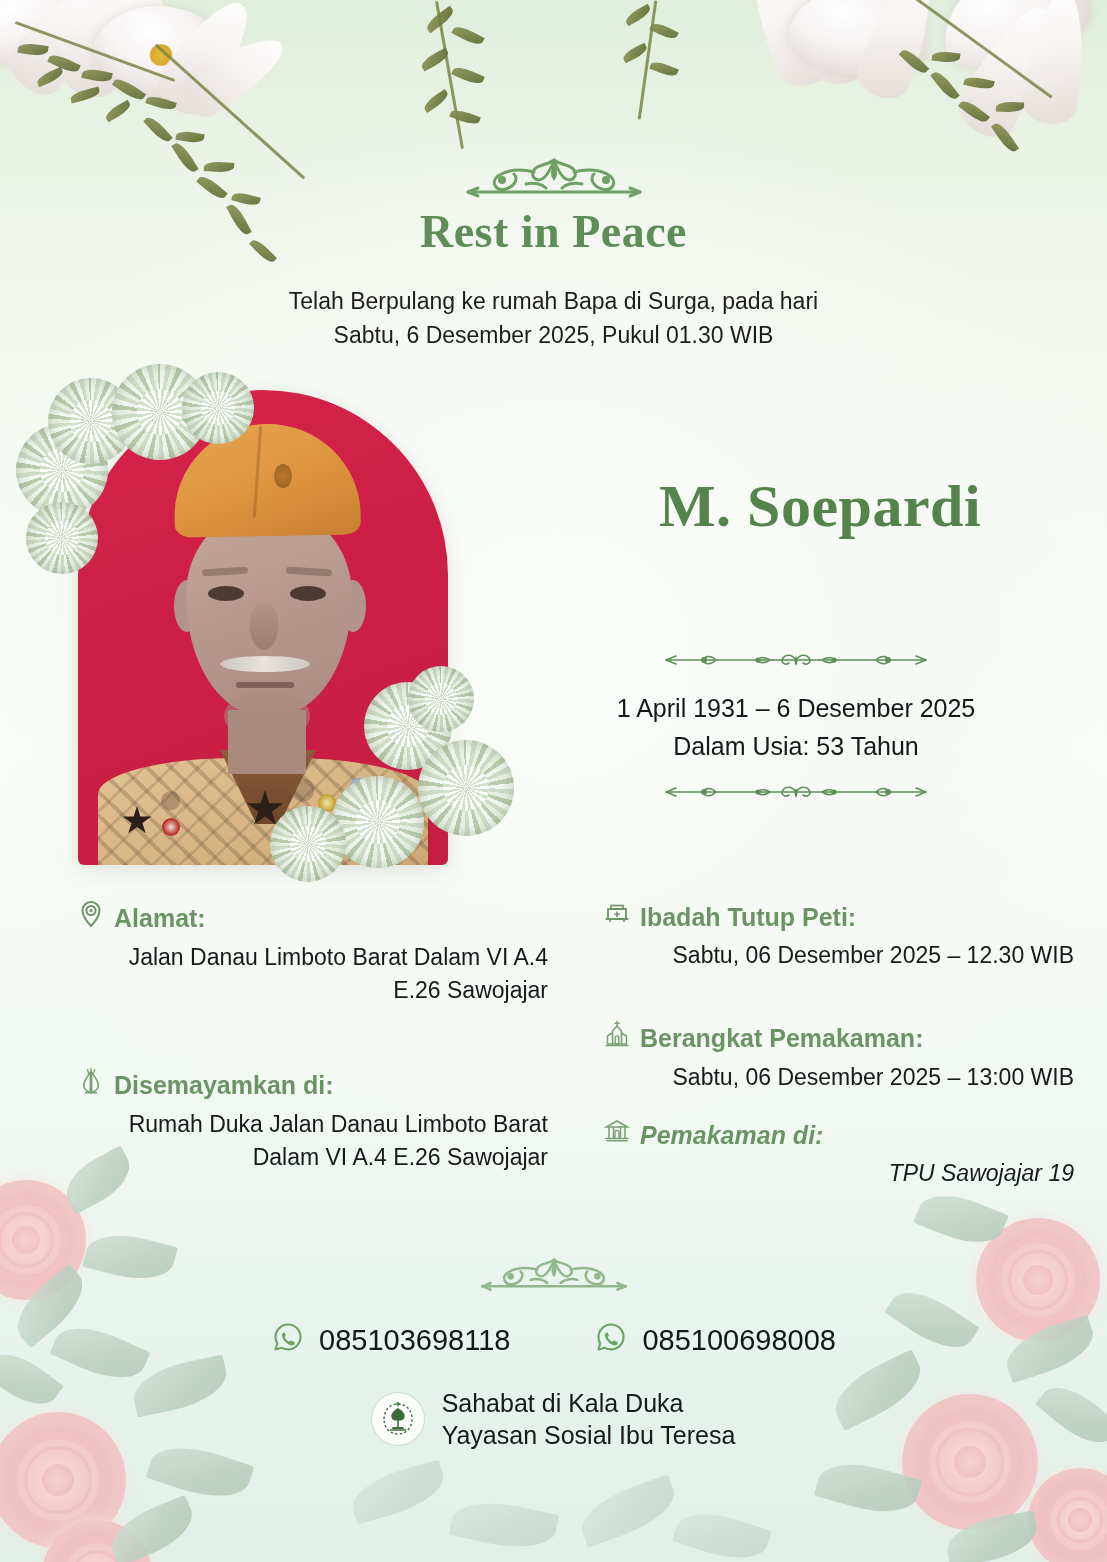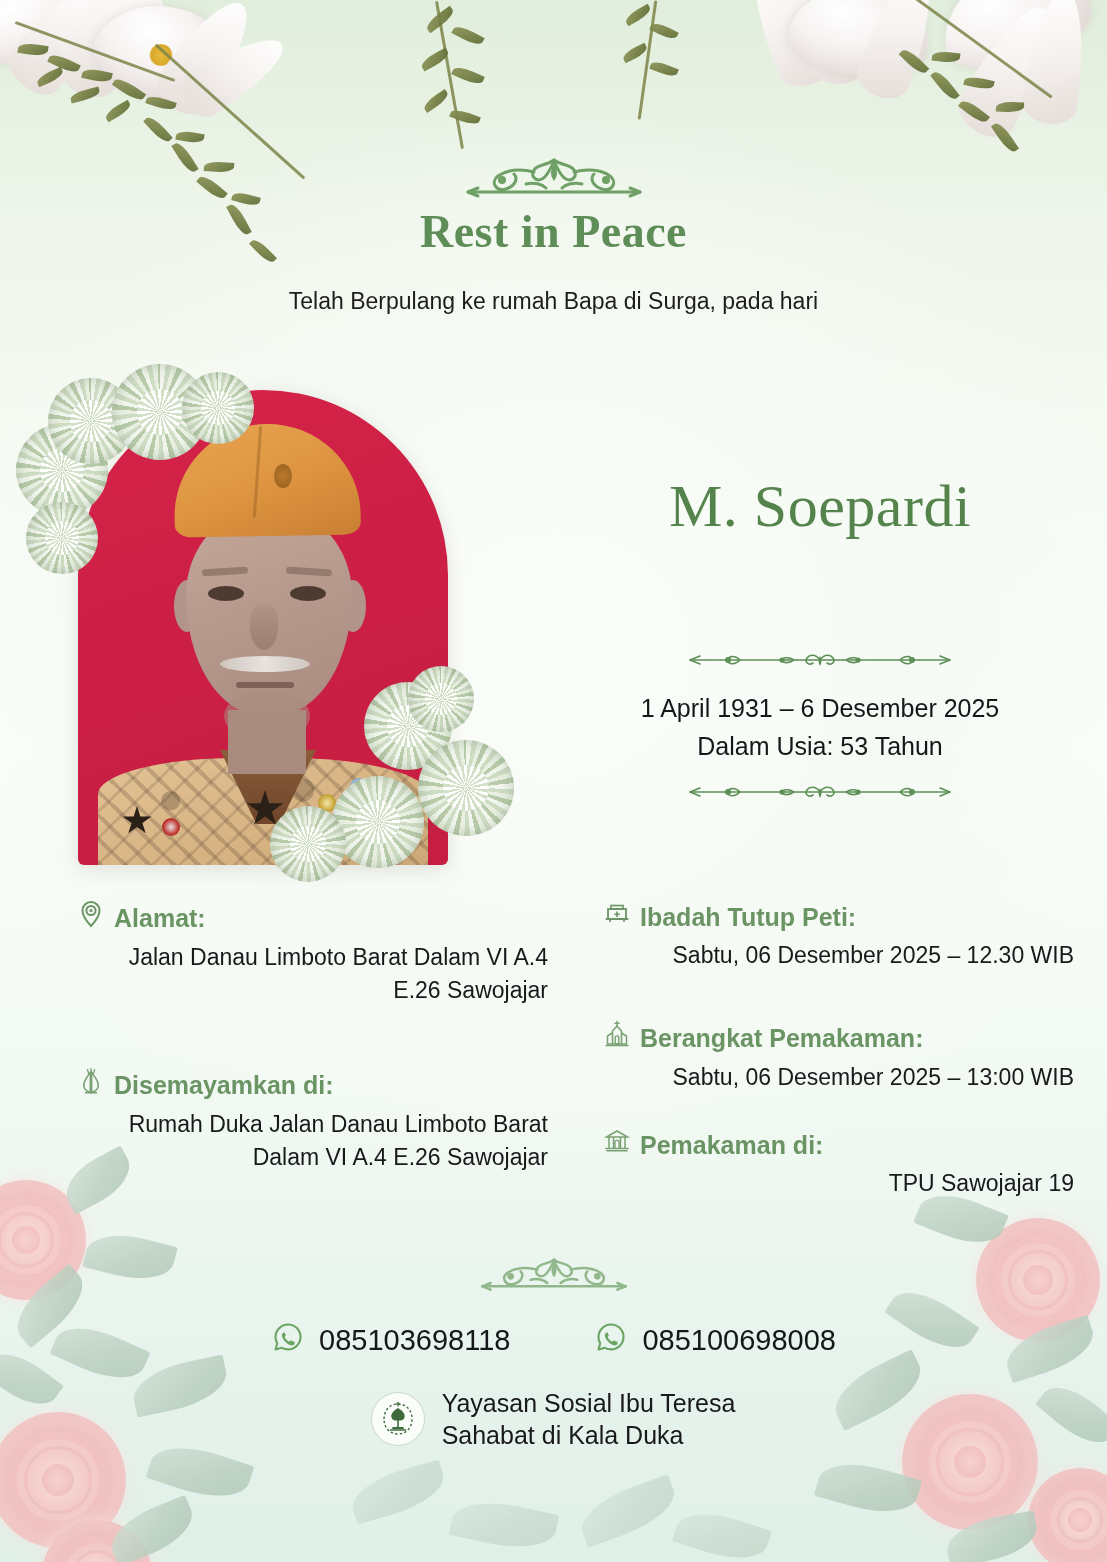--- a/index.html
+++ b/index.html
@@ -69,24 +69,24 @@
     position:absolute;left:0;right:0;top:205px;text-align:center;
     font-family:"Liberation Serif", serif;font-weight:700;
     font-size:46px;color:#5f8d57;letter-spacing:.5px;
   }
   .subtitle{
     position:absolute;left:0;right:0;top:284px;text-align:center;
     font-size:23px;line-height:34px;color:#1d1d1d;
   }
   .name{
     position:absolute;left:540px;width:560px;top:472px;text-align:center;
-    font-family:"Liberation Serif", serif;font-weight:400;
+    font-family:"Liberation Serif", serif;font-weight:700;
     font-size:60px;color:#54844c;letter-spacing:.5px;
   }
-  .datesblock{position:absolute;left:560px;width:520px;top:645px;text-align:center;}
+  .datesblock{position:absolute;left:536px;width:520px;top:645px;text-align:center;}
   .dates{font-size:25px;line-height:38px;color:#15181a;}
 
   
   .portrait-wrap{position:absolute;left:78px;top:390px;width:370px;height:475px;}
   .portrait{
     position:absolute;inset:0;
     border-radius:185px 185px 6px 6px;
     overflow:hidden;
     background:linear-gradient(160deg,#d6244a 0%,#cd1f45 40%,#c51e41 100%);
     box-shadow:0 4px 18px rgba(120,110,100,.18);
@@ -286,20 +286,21 @@
       <path d="M120 14 C124 20 124 26 120 31 C116 26 116 20 120 14Z" fill="#6fa066"></path>
       <circle cx="68" cy="30" r="4" fill="#6fa066"></circle>
       <circle cx="172" cy="30" r="4" fill="#6fa066"></circle>
     </svg>
   </div>
 
   <div class="rip">Rest in Peace</div>
 
   <div class="subtitle">
     <div>Telah Berpulang ke rumah Bapa di Surga, pada hari</div>
+    <div>Sabtu, 6 Desember 2025, Pukul 01.30 WIB</div>
   </div>
 
   <div class="portrait-wrap">
     <div class="portrait">
       <div class="p-body"></div>
       <div class="p-collar"></div>
       <div class="star5" style="left:44px;top:416px;"></div>
       <div class="star5" style="left:168px;top:400px;width:38px;height:38px;"></div>
       <div class="p-medal" style="left:84px;top:428px;background:radial-gradient(circle,#e7e3e0 0%,#c0342f 60%,#8d2622 100%);"></div>
       <div class="p-medal" style="left:240px;top:404px;background:radial-gradient(circle,#f2e6a8 0%,#c9a63a 60%,#90731f 100%);"></div>
@@ -440,21 +441,21 @@
               <path d="M17.5 13 L22.5 16 L22.5 24 L17.5 24" stroke="#7aa173" stroke-width="1.5" fill="none"></path>
               <path d="M11.2 17 C11.2 15.5 14.8 15.5 14.8 17 L14.8 24 L11.2 24 Z" stroke="#7aa173" stroke-width="1.4" fill="none"></path>
               <path d="M2 25.5 L24 25.5" stroke="#7aa173" stroke-width="1.5" stroke-linecap="round"></path>
             </svg>
           </span>
           <span>Berangkat Pemakaman:</span>
         </div>
         <div class="item-body">Sabtu, 06 Desember 2025 – 13:00 WIB</div>
       </div>
 
-      <div class="item" style="margin-top:34px;">
+      <div class="item" style="margin-top:24px;font-style:italic;">
         <div class="item-head">
           <span class="ico">
             <svg width="26" height="26" viewBox="0 0 26 26" fill="none">
               <path d="M13 3 L2.5 9 L23.5 9 Z" stroke="#7aa173" stroke-width="1.6" fill="none"></path>
               <path d="M5 9 L5 20 M9.5 9 L9.5 20 M16.5 9 L16.5 20 M21 9 L21 20" stroke="#7aa173" stroke-width="1.5"></path>
               <path d="M11 20 L11 13.5 C11 12 15 12 15 13.5 L15 20" stroke="#7aa173" stroke-width="1.4" fill="none"></path>
               <path d="M2 20.5 L24 20.5 M3 22.8 L23 22.8" stroke="#7aa173" stroke-width="1.6" stroke-linecap="round"></path>
             </svg>
           </span>
           <span>Pemakaman di:</span>
@@ -512,22 +513,22 @@
           <circle cx="22" cy="22" r="19" fill="#fbfdfa"></circle>
           <path d="M8 22 C8 13 14 7 22 7 C30 7 36 13 36 22 C36 31 30 37 22 37 C14 37 8 31 8 22Z" stroke="#3f6b3c" stroke-width="1.4" fill="none" stroke-dasharray="2.4 2.2"></path>
           <path d="M22 5.5 L22 9 M20.5 6.8 L23.5 6.8" stroke="#3f6b3c" stroke-width="1.3" stroke-linecap="round"></path>
           <path d="M22 11 C17.5 13.5 14.5 17 15.5 20.5 C16.3 23.2 19 24 22 23.4 C25 24 27.7 23.2 28.5 20.5 C29.5 17 26.5 13.5 22 11Z" fill="#3f6b3c"></path>
           <path d="M22 23.4 L22 30" stroke="#3f6b3c" stroke-width="1.6" stroke-linecap="round"></path>
           <path d="M17 31 L27 31" stroke="#3f6b3c" stroke-width="1.8" stroke-linecap="round"></path>
           <path d="M14.5 33 L29.5 33" stroke="#3f6b3c" stroke-width="1.6" stroke-linecap="round"></path>
         </svg>
       </span>
       <span class="org-text">
+        <div>Sahabat di Kala Duka</div>
         <div>Yayasan Sosial Ibu Teresa</div>
-        <div>Sahabat di Kala Duka</div>
       </span>
     </div>
   </div>
 
   <div class="layer" style="left:0;top:1150px;width:330px;height:412px;opacity:.9;">
     <div class="rose" style="left:-34px;top:30px;width:120px;height:120px;"></div>
     <div class="rose" style="left:-10px;top:262px;width:136px;height:136px;"></div>
     <div class="rose" style="left:42px;top:370px;width:110px;height:110px;"></div>
     <div class="sleaf" style="left:62px;top:10px;width:72px;height:40px;transform:rotate(-28deg);"></div>
     <div class="sleaf" style="left:86px;top:86px;width:88px;height:42px;transform:rotate(14deg);"></div>

